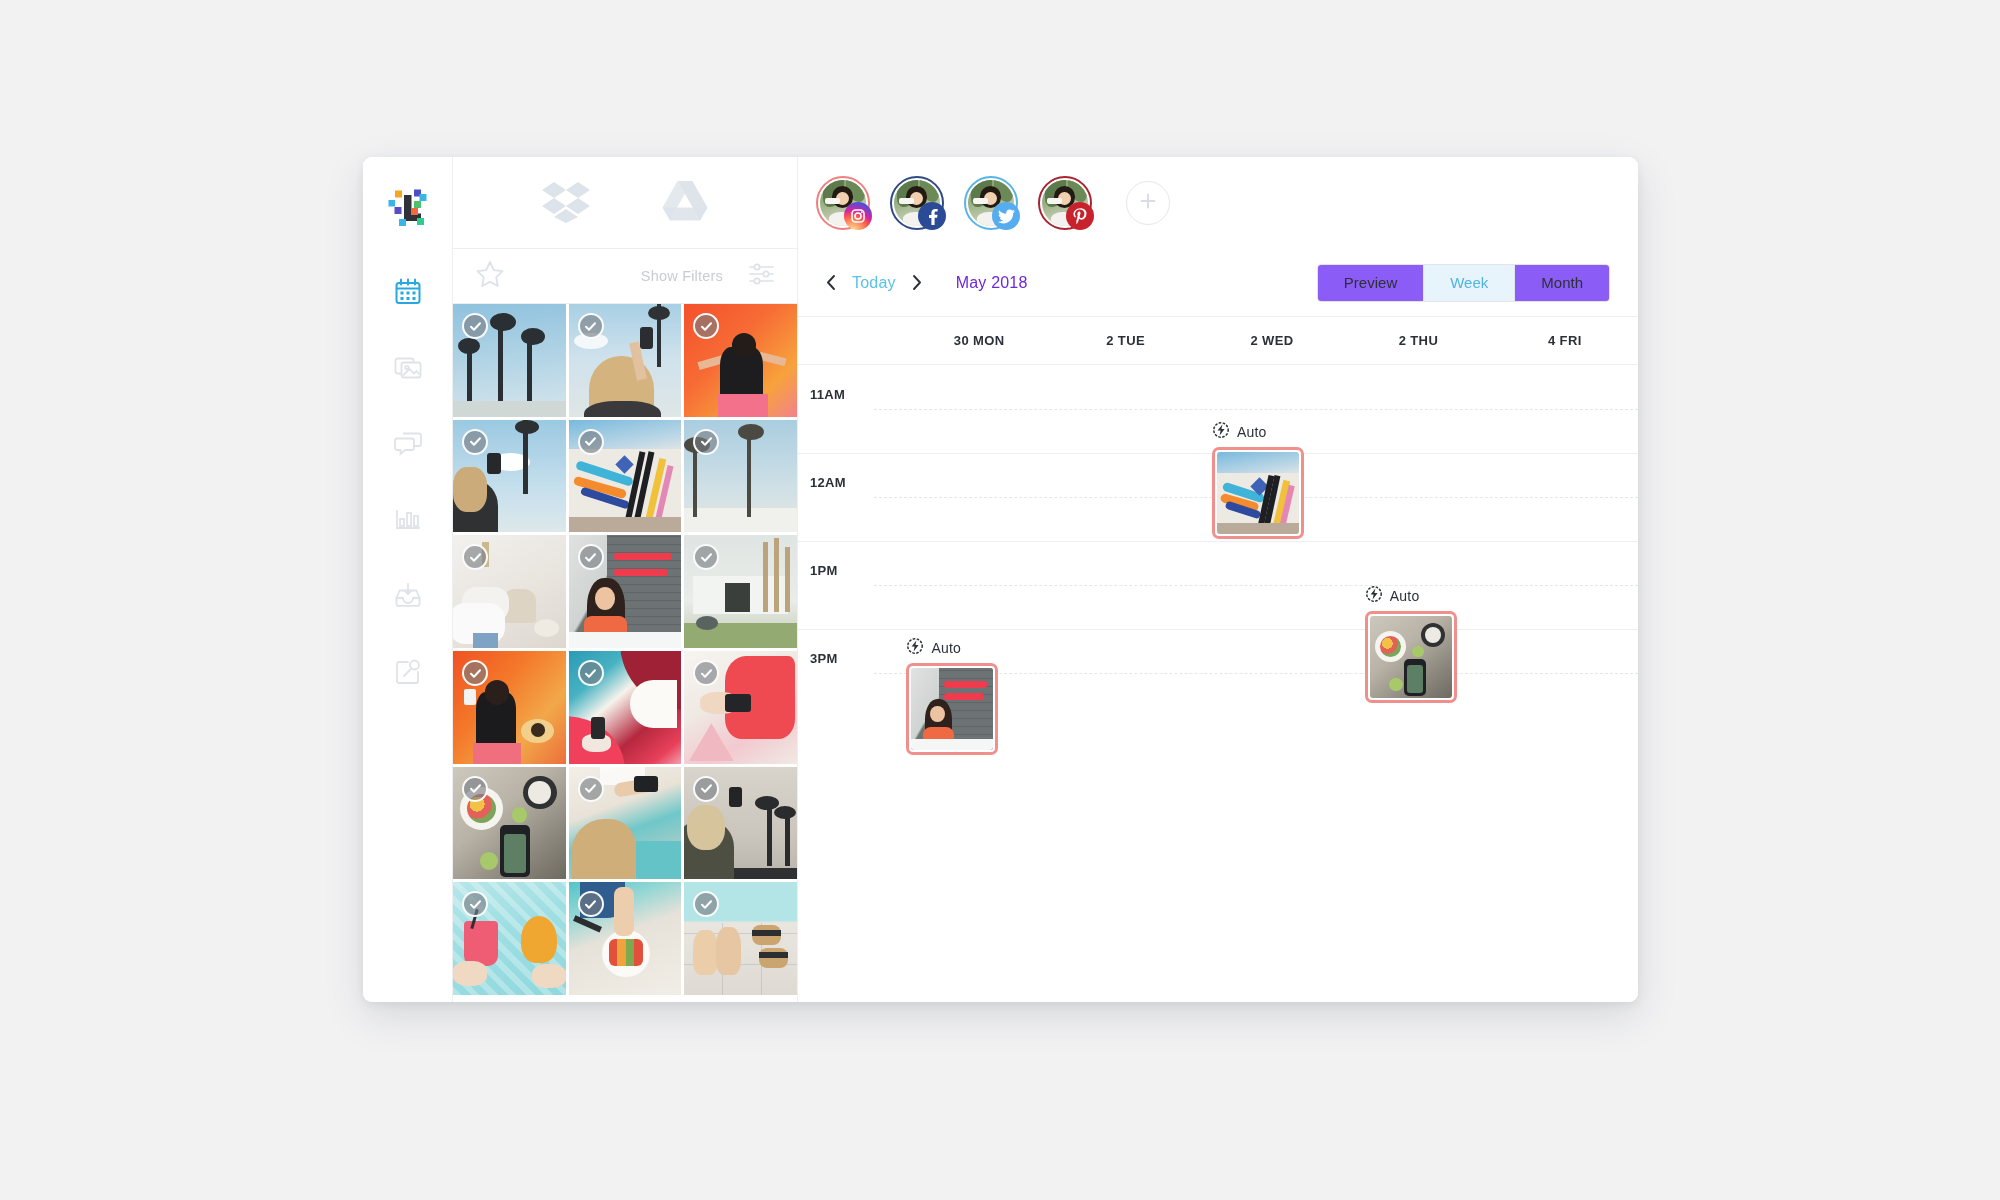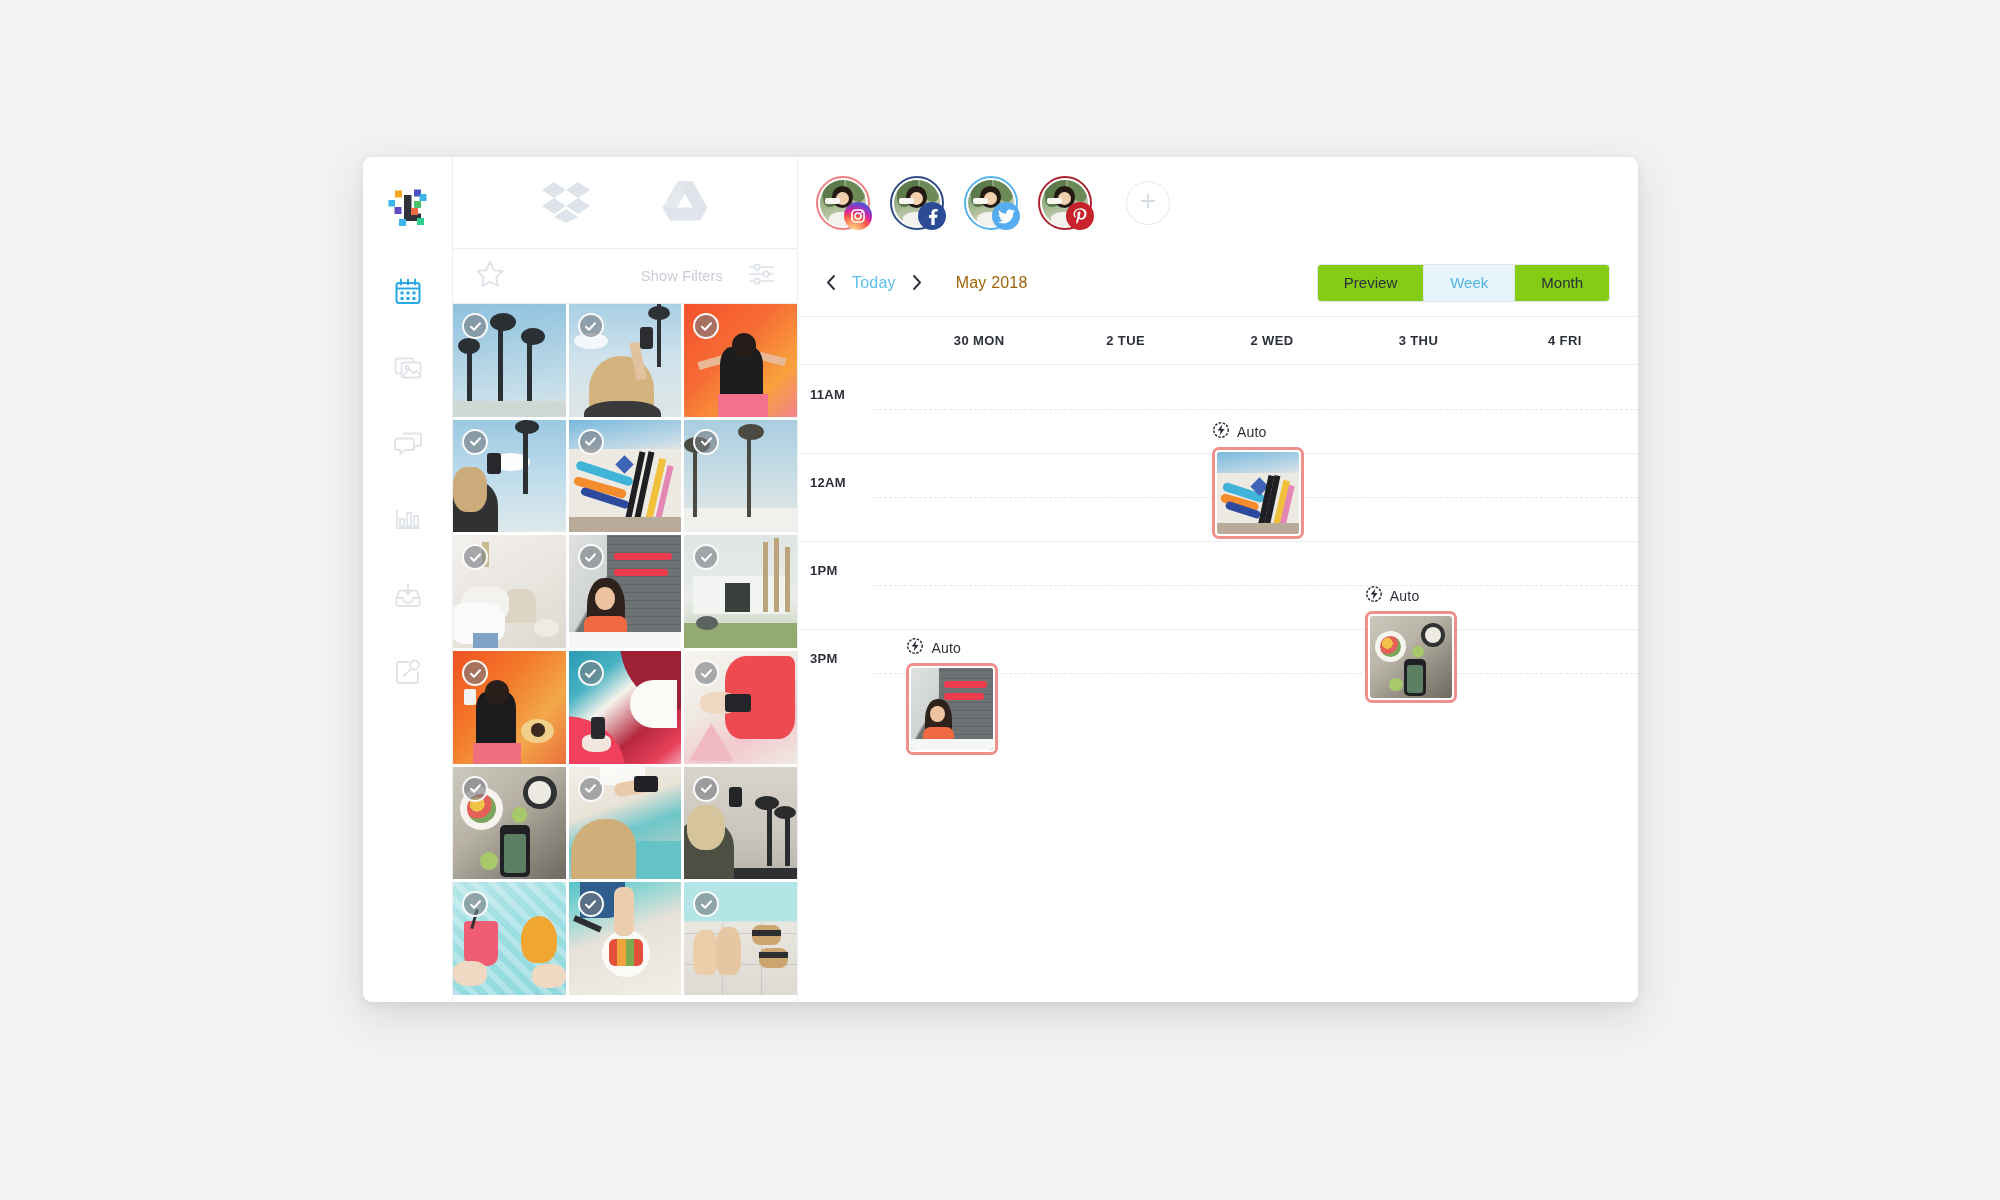--- a/index.html
+++ b/index.html
@@ -124,26 +124,26 @@
   #nav-bar {
     height: 68px; flex: 0 0 68px;
     display: flex; align-items: center;
     padding: 0 28px 0 18px;
     border-bottom: 1px solid #edeff1;
   }
   .chev-btn { width: 30px; height: 30px; display: flex; align-items: center; justify-content: center; cursor: pointer; }
   #today-label {
     color: #5bc0ea; font-size: 16px; margin: 0 6px; cursor: pointer; letter-spacing: .2px;
   }
-  #month-label { font-size: 16px; color: #a16207; margin-left: 24px; letter-spacing: .2px; }
+  #month-label { font-size: 16px; color: #6d28d9; margin-left: 24px; letter-spacing: .2px; }
   #nav-spacer { flex: 1; }
   #view-toggle { display: flex; border: 1px solid #e2e6ea; border-radius: 4px; overflow: hidden; }
   .view-btn {
     padding: 0 26px; height: 36px; line-height: 36px;
-    font-size: 15px; color: #2c3038; background: #84cc16;
+    font-size: 15px; color: #2c3038; background: #8b5cf6;
     cursor: pointer; border-right: 1px solid #e2e6ea;
   }
   .view-btn:last-child { border-right: none; }
   .view-btn.active { background: #e8f4fb; color: #4fb4e0; }
 
   #days-header {
     height: 48px; flex: 0 0 48px;
     display: flex; border-bottom: 1px solid #edeff1; padding-left: 32px;
   }
   #days-header .gutter { width: 76px; flex: 0 0 76px; }
@@ -876,21 +876,21 @@
           <div class="view-btn active">Week</div>
           <div class="view-btn">Month</div>
         </div>
     </div>
 
     <div id="days-header">
       <div class="gutter"></div>
     <div class="day-col-head">30 MON</div>
         <div class="day-col-head">2 TUE</div>
         <div class="day-col-head">2 WED</div>
-        <div class="day-col-head">3 THU</div>
+        <div class="day-col-head">2 THU</div>
         <div class="day-col-head">4 FRI</div>
       </div>
 
     <div id="grid-scroll">
       <div id="grid-inner">
           <div class="hour-row">
             <div class="time-gutter">
               <span>11AM</span>
             </div>
             <div class="lanes">

